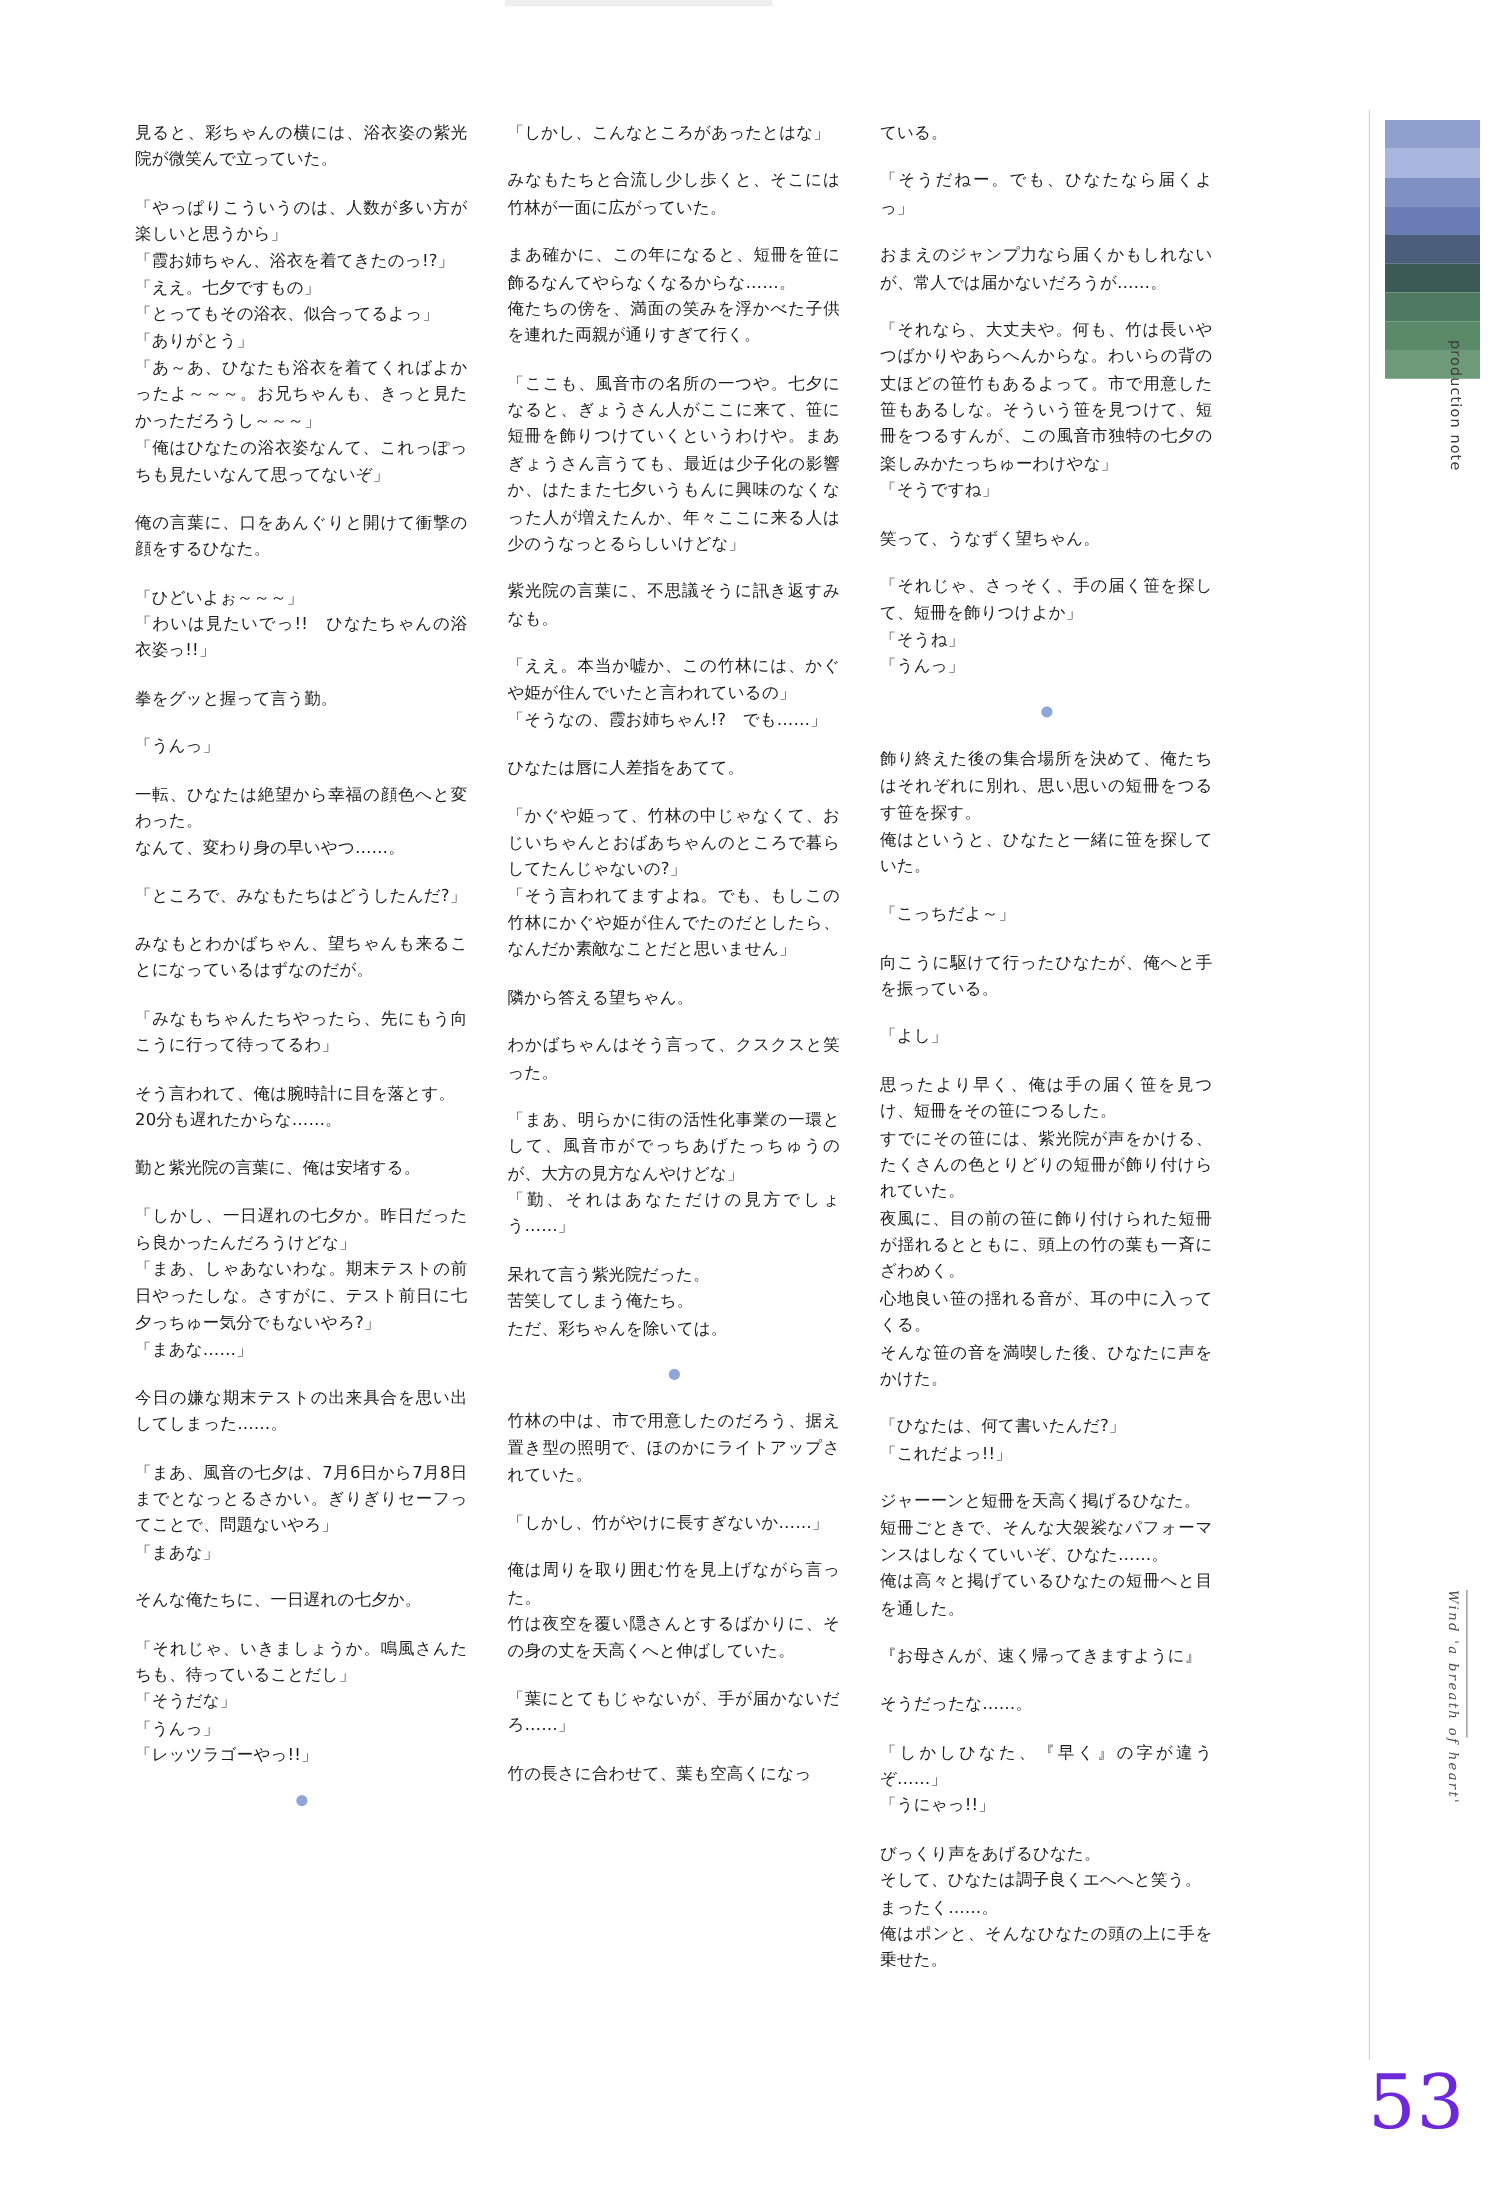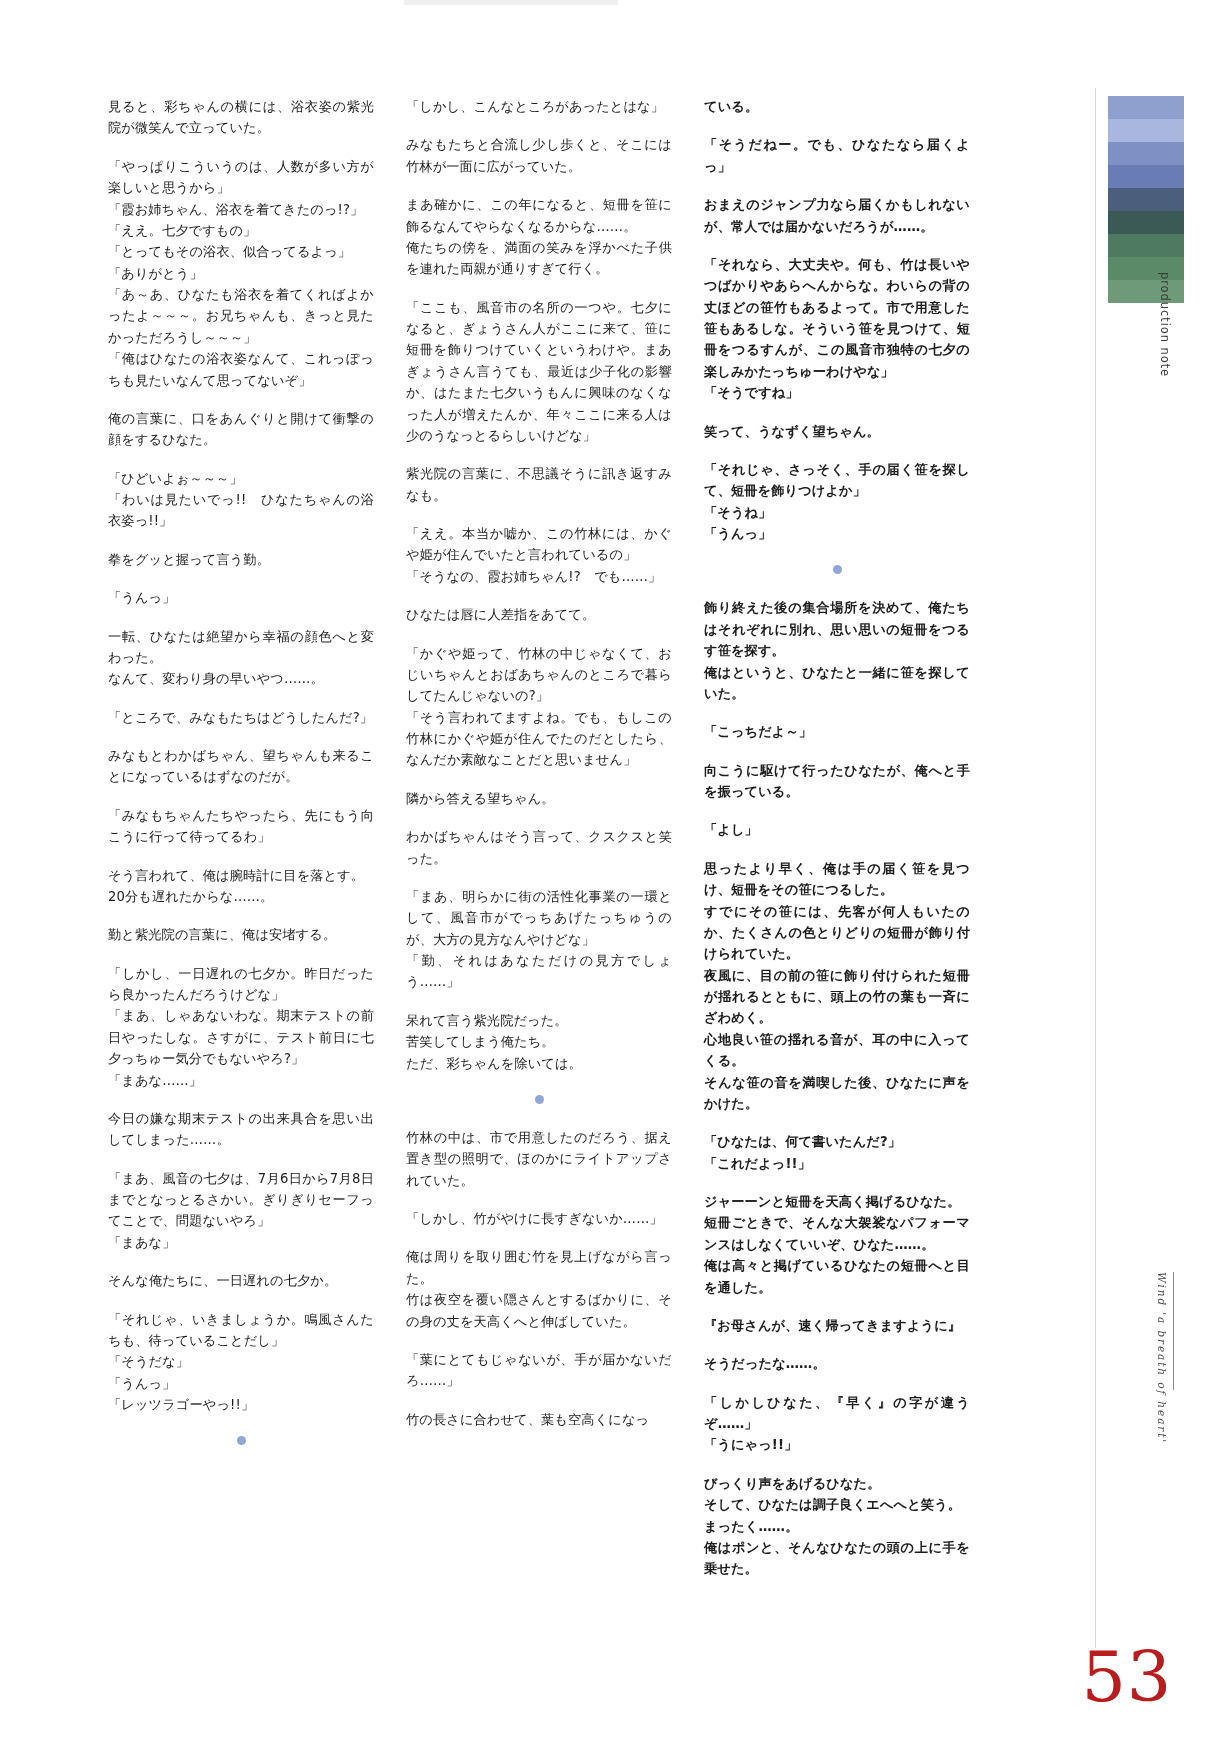--- a/index.html
+++ b/index.html
@@ -36,21 +36,21 @@
     top: 96px;
     left: 108px;
     width: 880px;
     display: flex;
     gap: 0px;
   }
   .col {
     width: 272px;
     margin-right: 32px;
   }
-  .col:last-child { margin-right: 18px; font-weight: bold; }
+  .col:last-child { margin-right: 18px; }
 
   p.para {
     margin: 0 0 17px 0;
     font-size: 13.2px;
     line-height: 1.62;
     letter-spacing: 0.01em;
     text-align: justify;
     text-justify: inter-ideograph;
     word-break: break-all;
     color: #1c1c1c;
@@ -109,23 +109,23 @@
     top: 1272px;
     right: 34px;
     width: 1px;
     height: 118px;
     background: #8a8a8a;
   }
   .page-number {
     position: absolute;
     right: 36px;
     bottom: 36px;
-    font-size: 70px;
+    font-size: 60px;
     font-family: "DejaVu Serif", serif;
-    color: #b91c1c;
+    color: #6d28d9;
     letter-spacing: 0.01em;
     line-height: 1;
   }
   .right-rule {
     position: absolute;
     top: 88px;
     right: 112px;
     width: 1px;
     height: 1560px;
     background: #d8d8d8;
@@ -216,21 +216,21 @@
       <p class="para" style="white-space:pre-line">「それじゃ、さっそく、手の届く笹を探して、短冊を飾りつけよか」
 「そうね」
 「うんっ」</p>
       <div class="sep-dot"><span></span></div>
       <p class="para" style="white-space:pre-line">飾り終えた後の集合場所を決めて、俺たちはそれぞれに別れ、思い思いの短冊をつるす笹を探す。
 俺はというと、ひなたと一緒に笹を探していた。</p>
       <p class="para">「こっちだよ～」</p>
       <p class="para">向こうに駆けて行ったひなたが、俺へと手を振っている。</p>
       <p class="para">「よし」</p>
       <p class="para" style="white-space:pre-line">思ったより早く、俺は手の届く笹を見つけ、短冊をその笹につるした。
-すでにその笹には、先客が何人もいたのか、たくさんの色とりどりの短冊が飾り付けられていた。
+すでにその笹には、紫光院が声をかける、たくさんの色とりどりの短冊が飾り付けられていた。
 夜風に、目の前の笹に飾り付けられた短冊が揺れるとともに、頭上の竹の葉も一斉にざわめく。
 心地良い笹の揺れる音が、耳の中に入ってくる。
 そんな笹の音を満喫した後、ひなたに声をかけた。</p>
       <p class="para" style="white-space:pre-line">「ひなたは、何て書いたんだ?」
 「これだよっ!!」</p>
       <p class="para" style="white-space:pre-line">ジャーーンと短冊を天高く掲げるひなた。
 短冊ごときで、そんな大袈裟なパフォーマンスはしなくていいぞ、ひなた……。
 俺は高々と掲げているひなたの短冊へと目を通した。</p>
       <p class="para">『お母さんが、速く帰ってきますように』</p>
       <p class="para">そうだったな……。</p>

